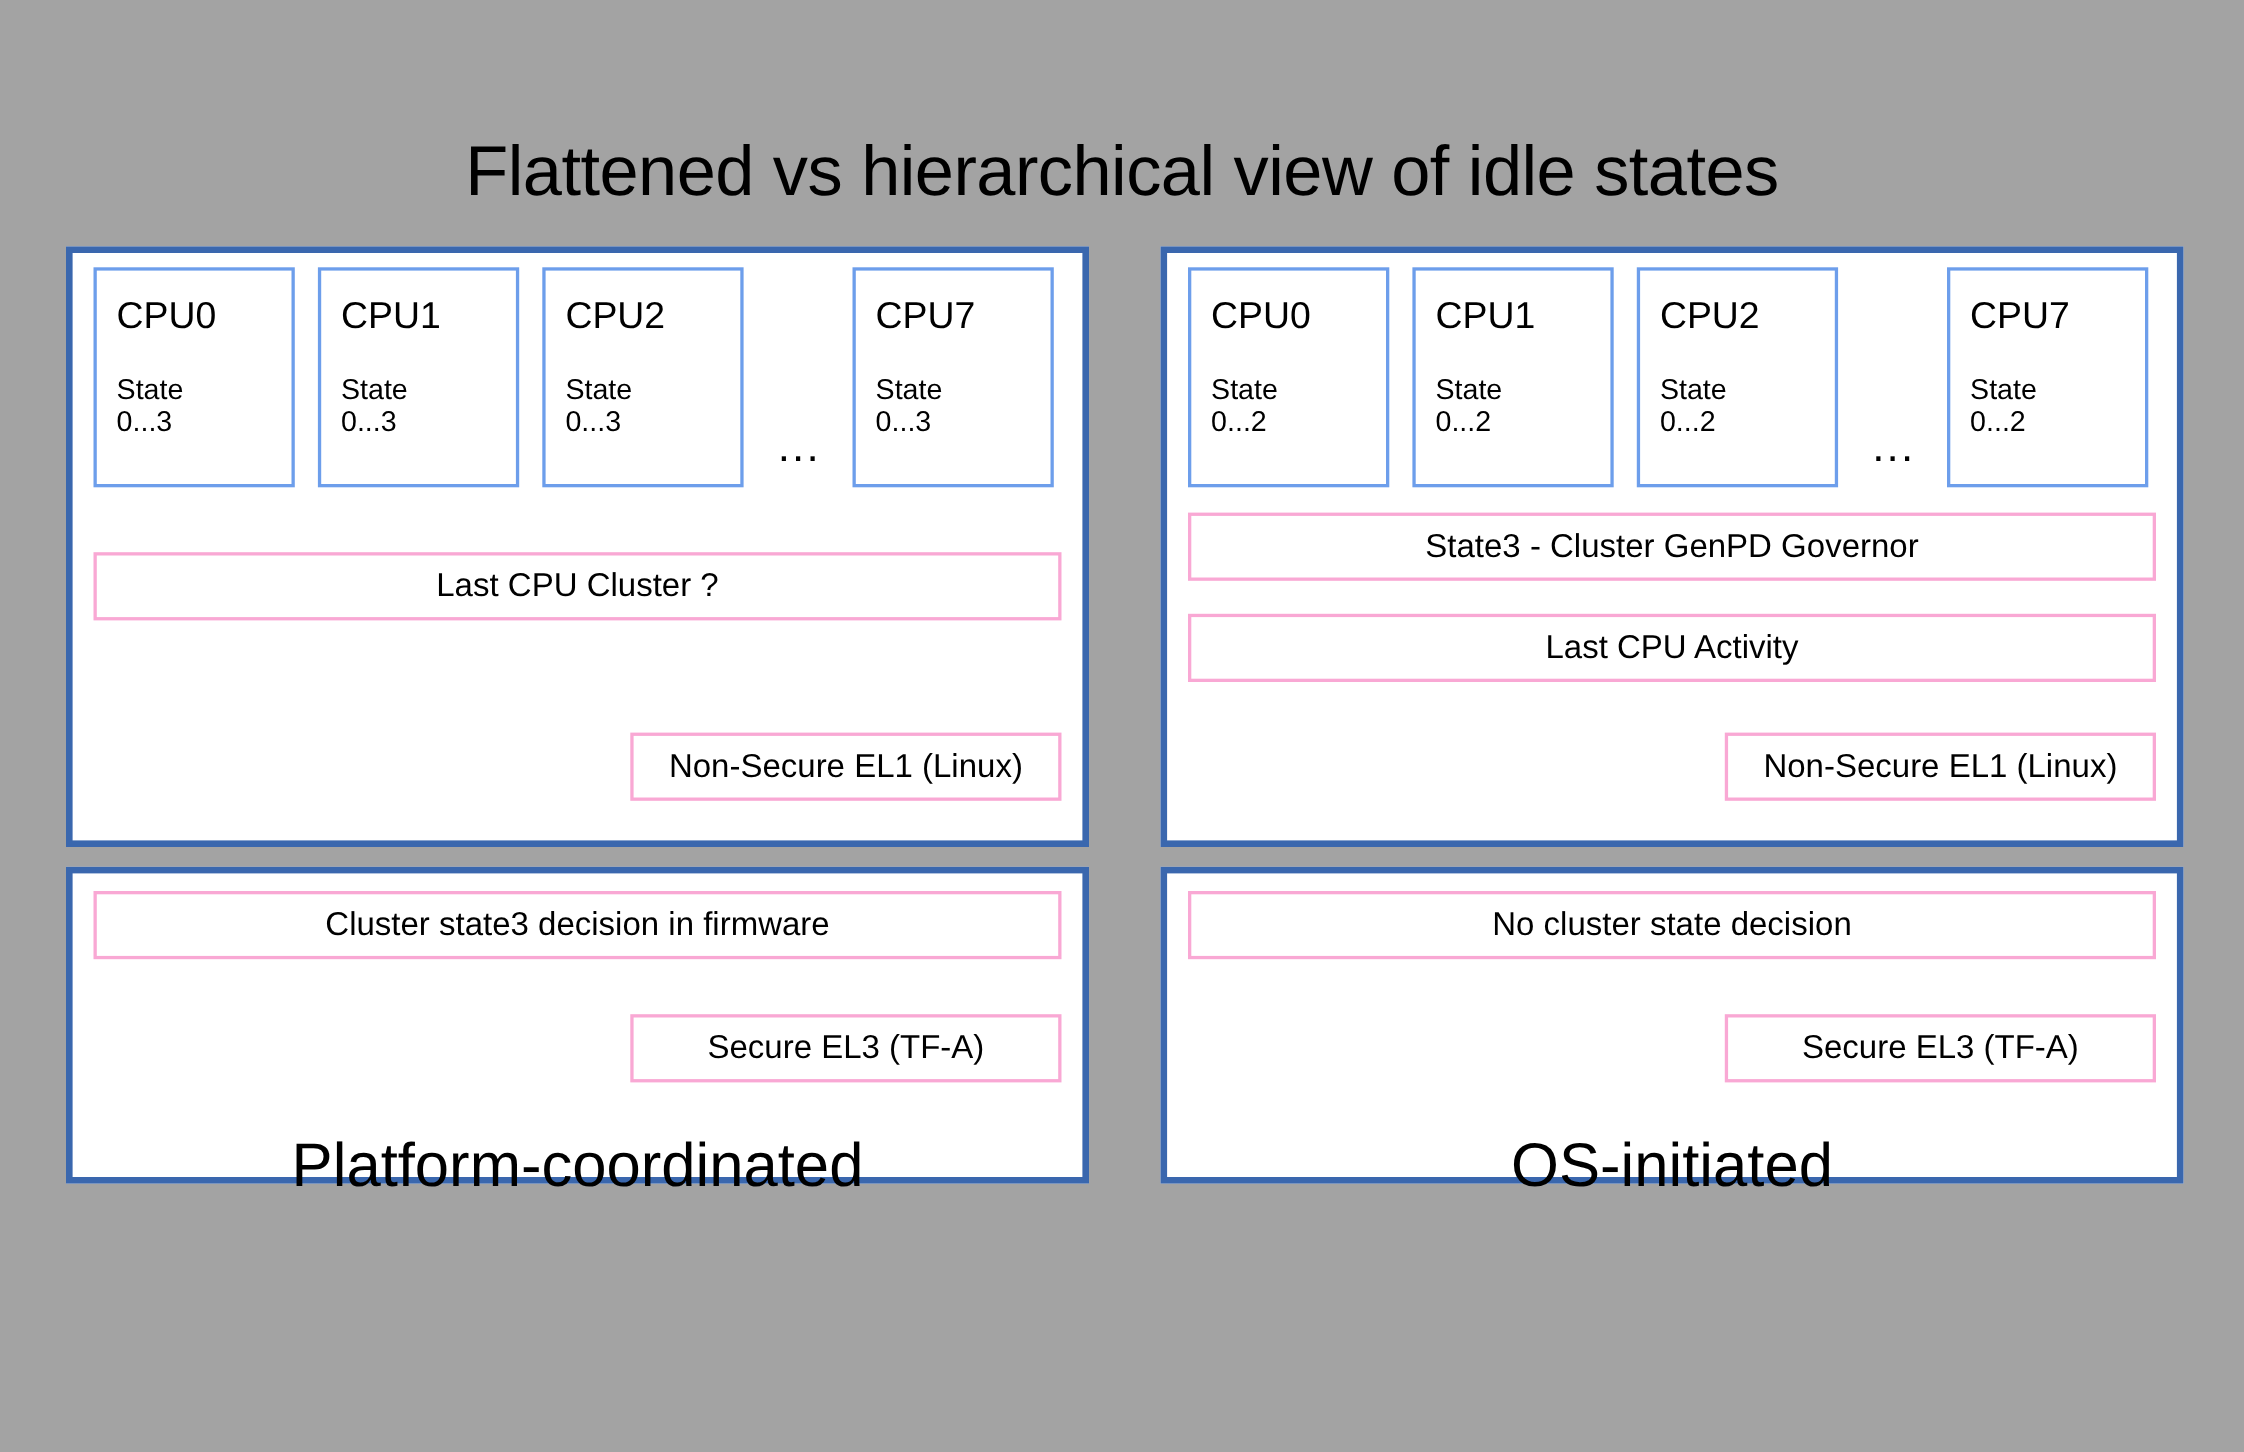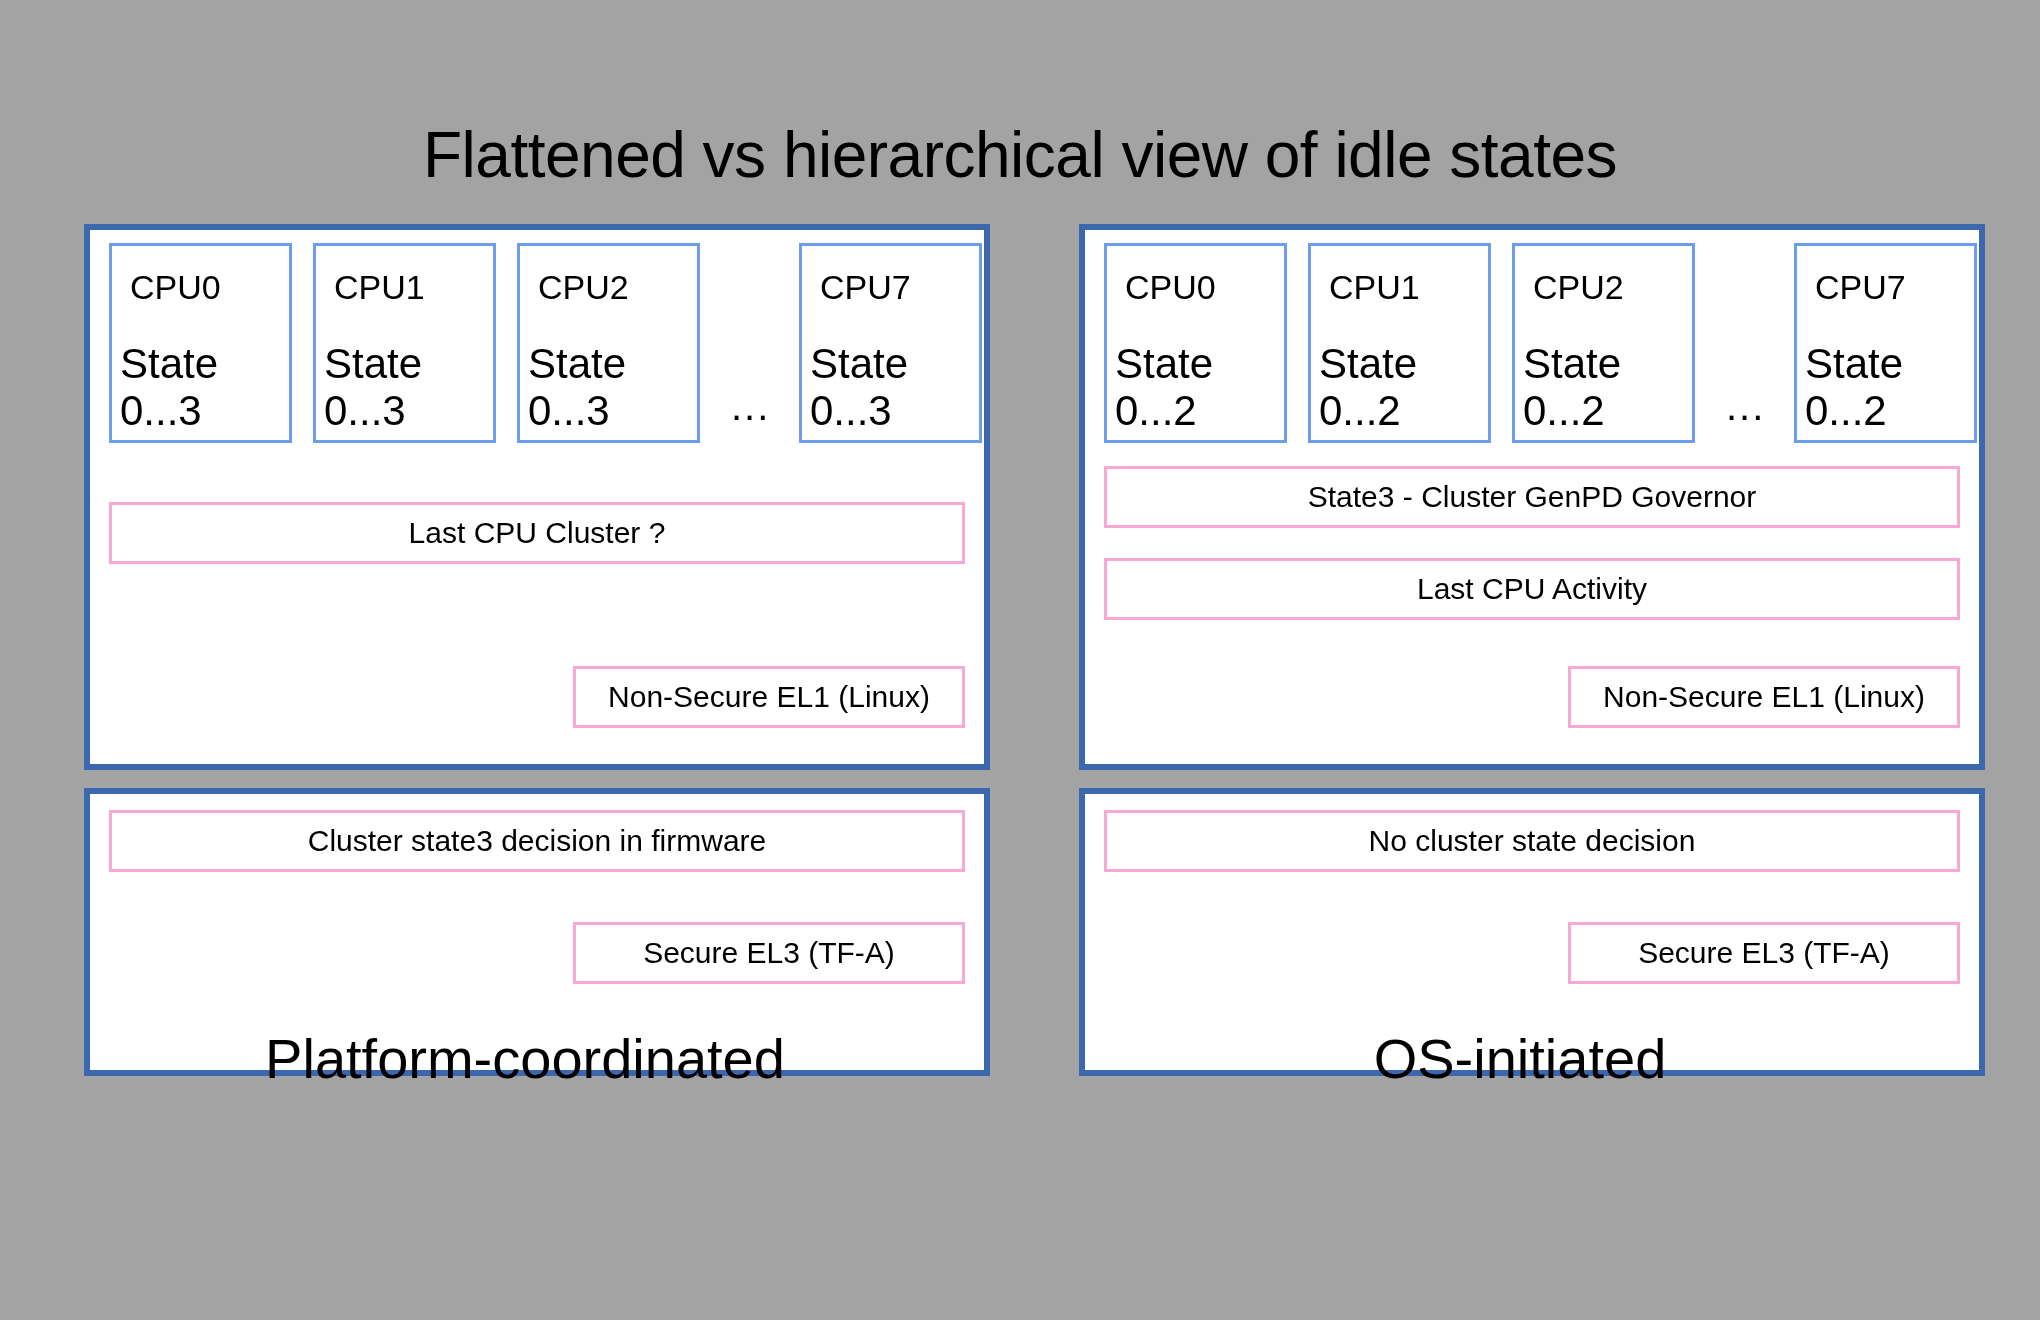--- a/index.html
+++ b/index.html
@@ -44,21 +44,20 @@
   }
   .column.left  { left: 60px;   width: 930px; }
   .column.right { left: 1055px; width: 930px; }
 
   
   .panel {
     box-sizing: border-box;
     border: 6px solid #3a67ae;
     background: #ffffff;
     position: relative;
-    margin-left: 24px;
   }
   .panel.os-panel    { height: 546px; }
   .panel.fw-panel    { height: 288px; margin-top: 18px; }
 
   
   .box {
     box-sizing: border-box;
     border: 3px solid #f9a8d4;
     background: #ffffff;
     display: flex;
@@ -90,23 +89,23 @@
   }
   .cpu-box .cpu-label {
     position: absolute;
     left: 18px;
     top: 22px;
     font-size: 34px;
     white-space: nowrap;
   }
   .cpu-box .cpu-state {
     position: absolute;
-    left: 8px;
+    left: 18px;
     top: 94px;
-    font-size: 42px;
+    font-size: 26px;
     line-height: 1.12;
     white-space: pre-line;
   }
   .ellipsis {
     flex: 0 0 auto;
     width: 78px;
     position: relative;
     font-size: 40px;
     letter-spacing: 2px;
     color: #000000;

